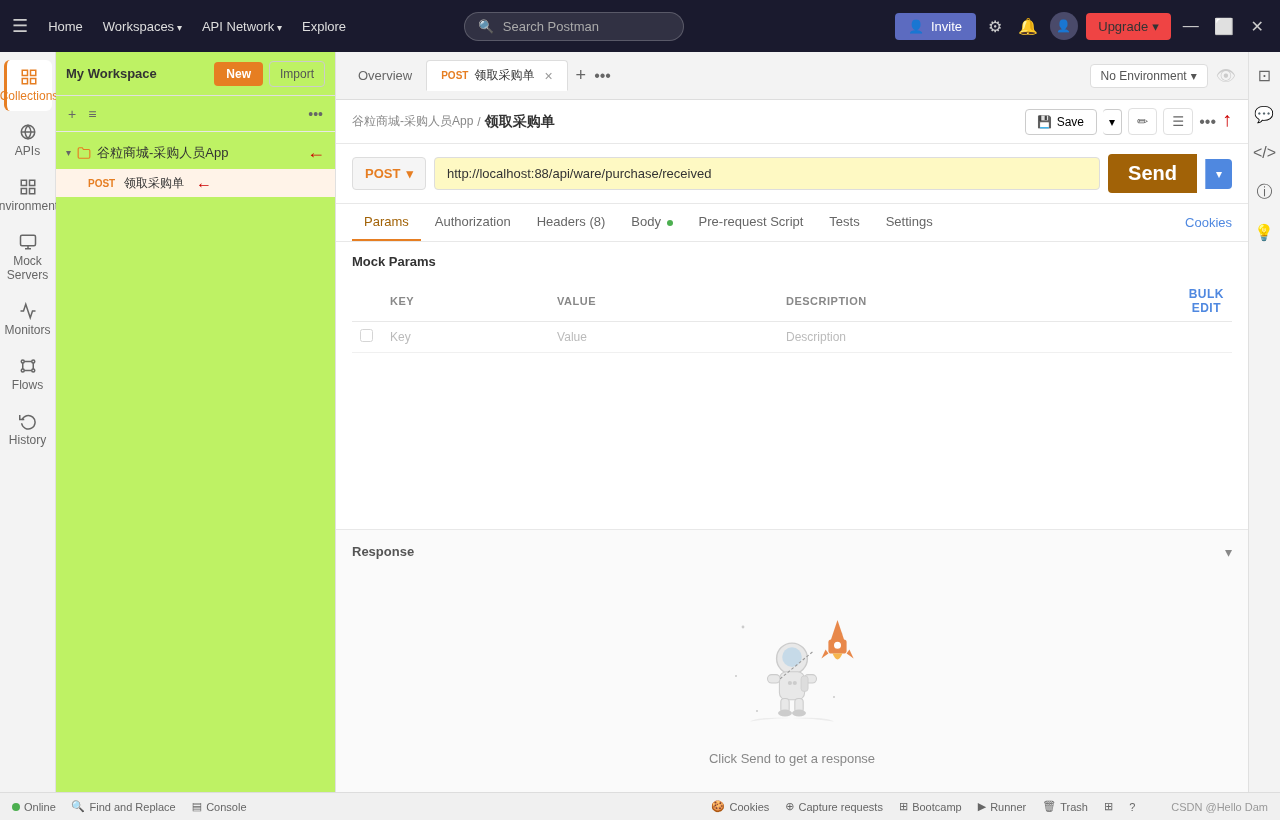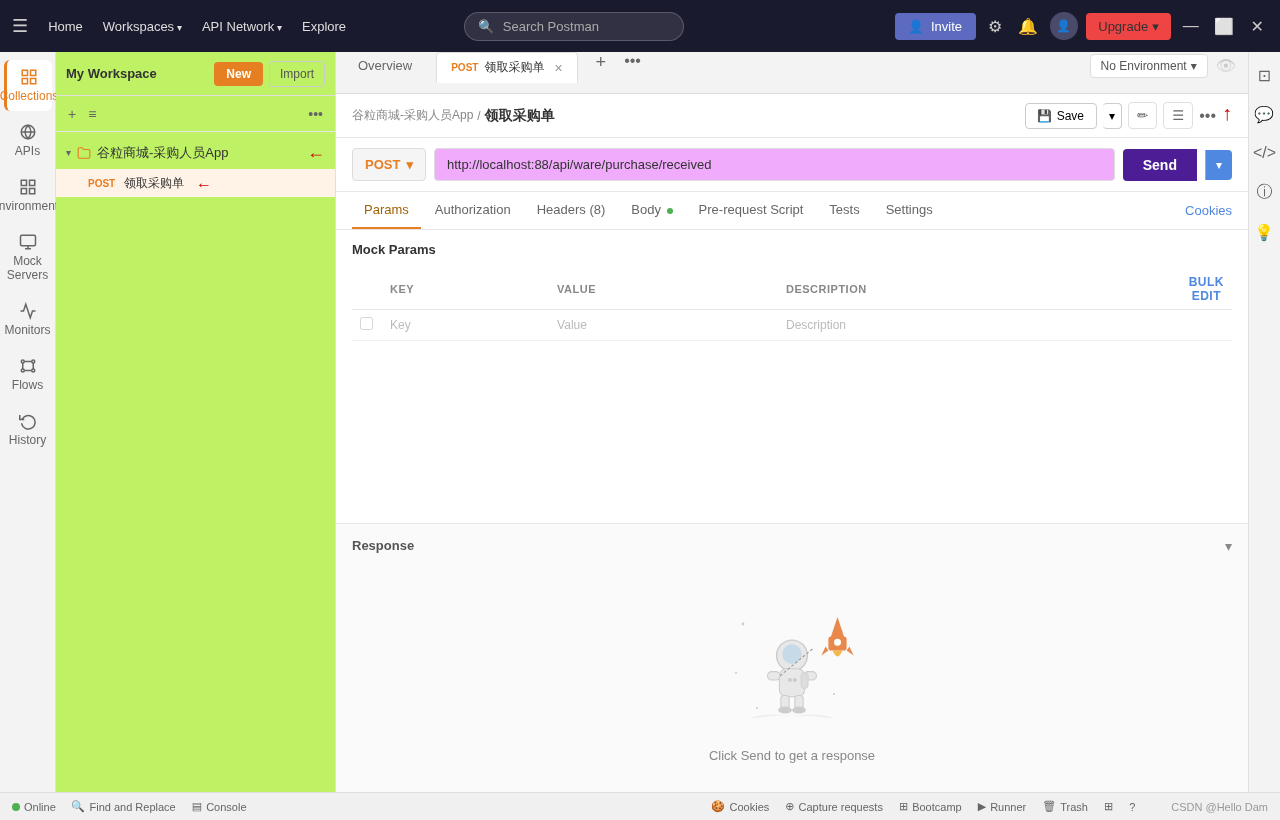--- a/index.html
+++ b/index.html
@@ -43,21 +43,21 @@
     .collection-name { font-size: 13px; color: #333; font-weight: 500; }
     .request-item { padding: 5px 10px 5px 32px; cursor: pointer; display: flex; align-items: center; gap: 8px; font-size: 12px; }
     .request-item.active { background: #fff3e8; }
     .method-badge { font-size: 10px; font-weight: 700; color: #e67e22; min-width: 28px; }
     .request-name { color: #333; font-size: 12px; }
 
     
     .main-content { flex: 1; display: flex; flex-direction: column; overflow: hidden; }
 
     
-    .tabs-bar { height: 42px; background: #f3f3f3; border-bottom: 1px solid #ddd; display: flex; align-items: flex-start; padding: 0 8px; gap: 10px; }
+    .tabs-bar { height: 48px; background: #f3f3f3; border-bottom: 1px solid #ddd; display: flex; align-items: center; padding: 0 8px; gap: 0; }
     .tab { display: flex; align-items: center; gap: 6px; padding: 6px 14px; border-radius: 4px 4px 0 0; font-size: 12px; cursor: pointer; color: #666; background: transparent; border: none; position: relative; }
     .tab.active { background: #fff; color: #333; border: 1px solid #ddd; border-bottom: 1px solid #fff; z-index: 1; }
     .tab-method { font-size: 10px; font-weight: 700; color: #e67e22; }
     .tab-name { font-size: 12px; }
     .tab-add { background: none; border: none; cursor: pointer; color: #666; font-size: 18px; padding: 0 8px; }
     .tab-more { background: none; border: none; cursor: pointer; color: #666; font-size: 16px; }
 
     
     .request-header { background: #fff; padding: 8px 16px; border-bottom: 1px solid #e8e8e8; display: flex; align-items: center; gap: 8px; }
     .breadcrumb { font-size: 12px; color: #888; display: flex; align-items: center; gap: 4px; }
@@ -65,22 +65,22 @@
     .request-header-actions { margin-left: auto; display: flex; align-items: center; gap: 6px; }
     .btn-save { background: none; border: 1px solid #ccc; border-radius: 4px; padding: 5px 12px; font-size: 12px; cursor: pointer; display: flex; align-items: center; gap: 4px; }
     .btn-save-arrow { background: none; border: 1px solid #ccc; border-radius: 4px; padding: 5px 6px; font-size: 12px; cursor: pointer; border-left: none; }
     .icon-edit { background: none; border: 1px solid #e0e0e0; border-radius: 4px; padding: 5px 8px; cursor: pointer; color: #666; }
     .icon-list { background: none; border: 1px solid #e0e0e0; border-radius: 4px; padding: 5px 8px; cursor: pointer; color: #666; }
     .icon-more-v { background: none; border: none; cursor: pointer; color: #666; font-size: 16px; }
 
     
     .url-bar { display: flex; align-items: center; padding: 10px 16px; gap: 8px; border-bottom: 1px solid #e8e8e8; }
     .method-select { background: #f5f5f5; border: 1px solid #ddd; border-radius: 4px; padding: 8px 12px; font-size: 13px; font-weight: 700; color: #e67e22; cursor: pointer; display: flex; align-items: center; gap: 6px; }
-    .url-input { flex: 1; border: 1px solid #ddd; border-radius: 4px; padding: 8px 12px; font-size: 13px; color: #333; background: #f0abfc; }
-    .btn-send { background: #4c1d95; color: white; border: none; border-radius: 4px 0 0 4px; padding: 8px 20px; font-size: 14px; font-weight: 600; cursor: pointer; }
+    .url-input { flex: 1; border: 1px solid #ddd; border-radius: 4px; padding: 8px 12px; font-size: 13px; color: #333; background: #fef9c3; }
+    .btn-send { background: #a16207; color: white; border: none; border-radius: 4px 0 0 4px; padding: 8px 20px; font-size: 20px; font-weight: 600; cursor: pointer; }
     .btn-send-arrow { background: #4f88e0; color: white; border: none; border-radius: 0 4px 4px 0; padding: 8px 10px; font-size: 12px; cursor: pointer; border-left: 1px solid rgba(255,255,255,0.3); }
 
     
     .request-tabs { display: flex; align-items: center; padding: 0 16px; border-bottom: 1px solid #e8e8e8; background: #fff; gap: 2px; }
     .req-tab { padding: 10px 12px; font-size: 13px; cursor: pointer; color: #666; border-bottom: 2px solid transparent; }
     .req-tab.active { color: #a16207; border-bottom: 2px solid #e67e22; font-weight: 500; }
     .req-tab .dot { width: 6px; height: 6px; background: #4CAF50; border-radius: 50%; display: inline-block; margin-left: 2px; vertical-align: middle; }
     .cookies-link { margin-left: auto; color: #4f88e0; font-size: 13px; cursor: pointer; }
 
     

